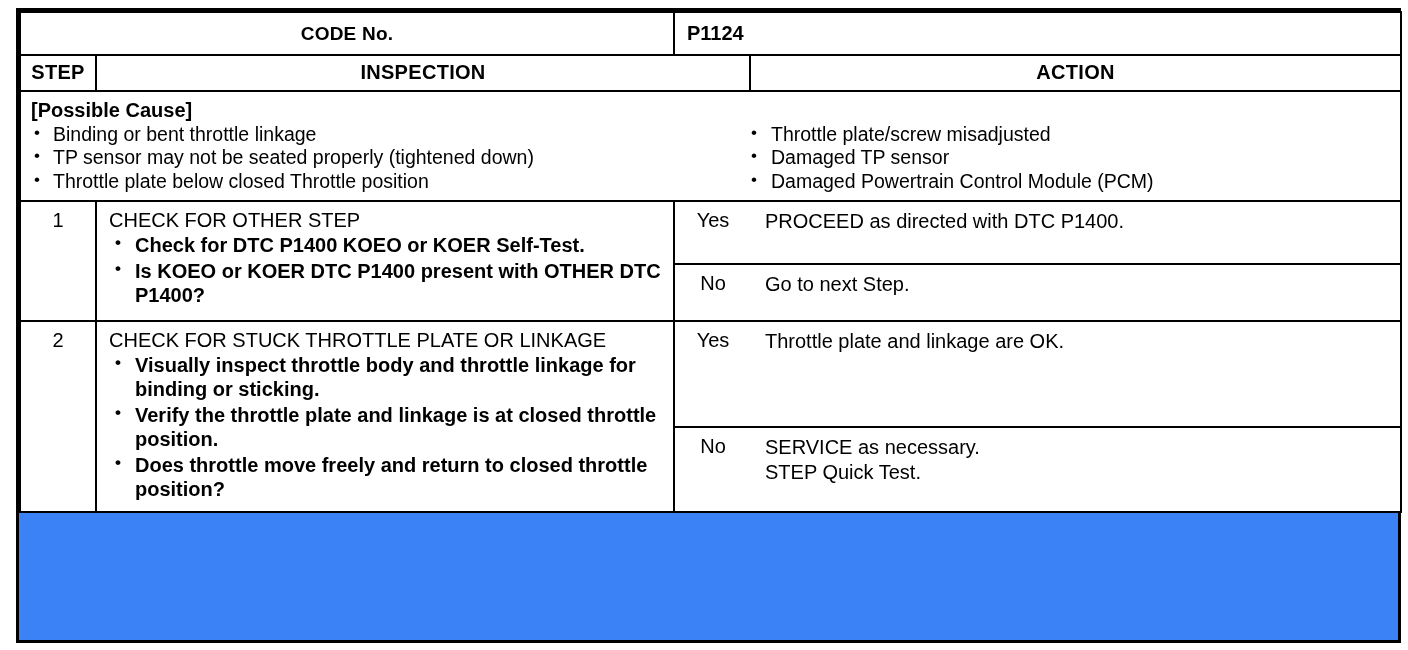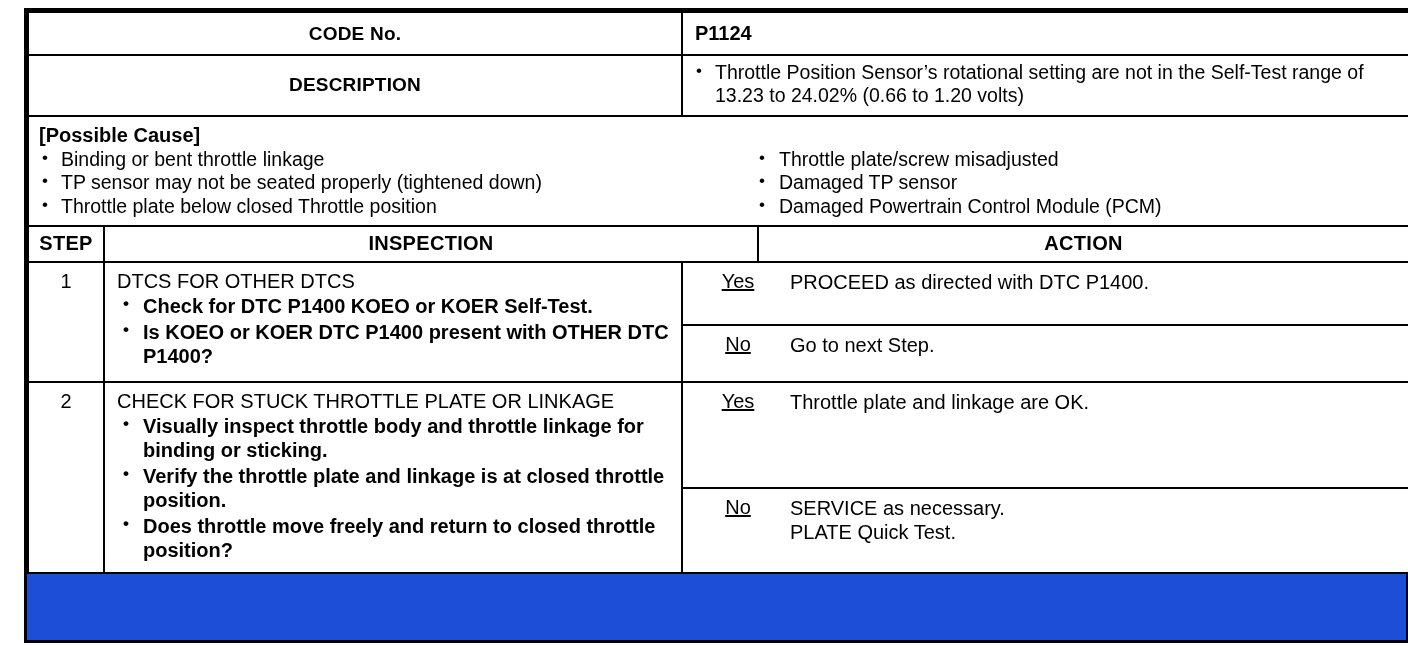--- a/index.html
+++ b/index.html
@@ -18,28 +18,28 @@
   .page {
     position: relative;
     width: 1408px;
     height: 650px;
     background: #ffffff;
   }
 
   
   .dtc-table {
     position: absolute;
-    left: 24px;
+    left: 16px;
     top: 8px;
     width: 1385px;
     height: 635px;
     box-sizing: border-box;
     border: 3px solid #000;
     border-collapse: collapse;
-    background: #1d4ed8;
+    background: #3b82f6;
   }
   .dtc-table table {
     border-collapse: collapse;
     width: 100%;
     table-layout: fixed;
   }
   td {
     border: 2px solid #000;
     vertical-align: top;
     padding: 0;
@@ -162,23 +162,22 @@
   table.yn td {
     border: 0;
     border-bottom: 2px solid #000;
   }
   table.yn tr:last-child td { border-bottom: 0; margin-left: 41px; }
   td.yn-key {
     width: 76px;
     text-align: center;
     font-size: 20px;
     vertical-align: top;
-    padding: 7px 2px 4px 17px;
+    padding: 7px 2px 4px 0;
     border-right: 2px solid #000;
-    text-decoration: underline;
   }
   td.yn-act {
     font-size: 20px;
     line-height: 1.22;
     vertical-align: top;
     padding: 7px 8px 0 12px;
   }
   .act-line { display: block; }
 </style>
 </head>
@@ -193,27 +192,25 @@
         <col style="width:76px">
         <col style="width:651px">
       </colgroup>
       <tbody>
 
         <tr>
           <td class="label-cell" colspan="2" style="width:154px;">CODE No.</td>
           <td class="code-value" colspan="2">P1124</td>
         </tr>
 
-        <tr>
-          <td class="label-cell" colspan="2">DESCRIPTION</td>
-          <td class="cell" colspan="2">
-            <ul class="bl">
-              <li>Throttle Position Sensor’s rotational setting are not in the Self-Test range of 13.23 to 24.02% (0.66 to 1.20 volts)</li>
-            </ul>
-          </td>
+
+        <tr>
+          <td class="colhead">STEP</td>
+          <td class="colhead" colspan="2">INSPECTION</td>
+          <td class="colhead">ACTION</td>
         </tr>
 
         <tr>
           <td class="cause-band" colspan="4">
             <div class="cause-title">[Possible Cause]</div>
             <div class="cause-cols">
               <div class="cause-col-left">
                 <ul class="bl tight">
                   <li>Binding or bent throttle linkage</li>
                   <li>TP sensor may not be seated properly (tightened down)</li>
@@ -224,30 +221,24 @@
                 <ul class="bl tight">
                   <li>Throttle plate/screw misadjusted</li>
                   <li>Damaged TP sensor</li>
                   <li>Damaged Powertrain Control Module (PCM)</li>
                 </ul>
               </div>
             </div>
           </td>
         </tr>
 
-        <tr>
-          <td class="colhead">STEP</td>
-          <td class="colhead" colspan="2">INSPECTION</td>
-          <td class="colhead">ACTION</td>
-        </tr>
-
         <tr style="height:120px;">
           <td class="step-num">1</td>
           <td class="insp-cell">
-            <div class="insp-title">DTCS FOR OTHER DTCS</div>
+            <div class="insp-title">CHECK FOR OTHER STEP</div>
             <ul class="bl">
               <li>Check for DTC P1400 KOEO or KOER Self-Test.</li>
               <li class="bold-q">Is KOEO or KOER DTC P1400 present with OTHER DTC P1400?</li>
             </ul>
           </td>
           <td colspan="2" style="padding:0;">
             <table class="yn">
               <tbody>
                 <tr style="height:62px;">
                   <td class="yn-key">Yes</td>
@@ -282,21 +273,21 @@
                 <tr style="height:105px;">
                   <td class="yn-key">Yes</td>
                   <td class="yn-act">
                     <span class="act-line">Throttle plate and linkage are OK.</span>
                   </td>
                 </tr>
                 <tr>
                   <td class="yn-key">No</td>
                   <td class="yn-act">
                     <span class="act-line">SERVICE as necessary.</span>
-                    <span class="act-line">PLATE Quick Test.</span>
+                    <span class="act-line">STEP Quick Test.</span>
                   </td>
                 </tr>
               </tbody>
             </table>
           </td>
         </tr>
 
       </tbody>
     </table>
   </div>

